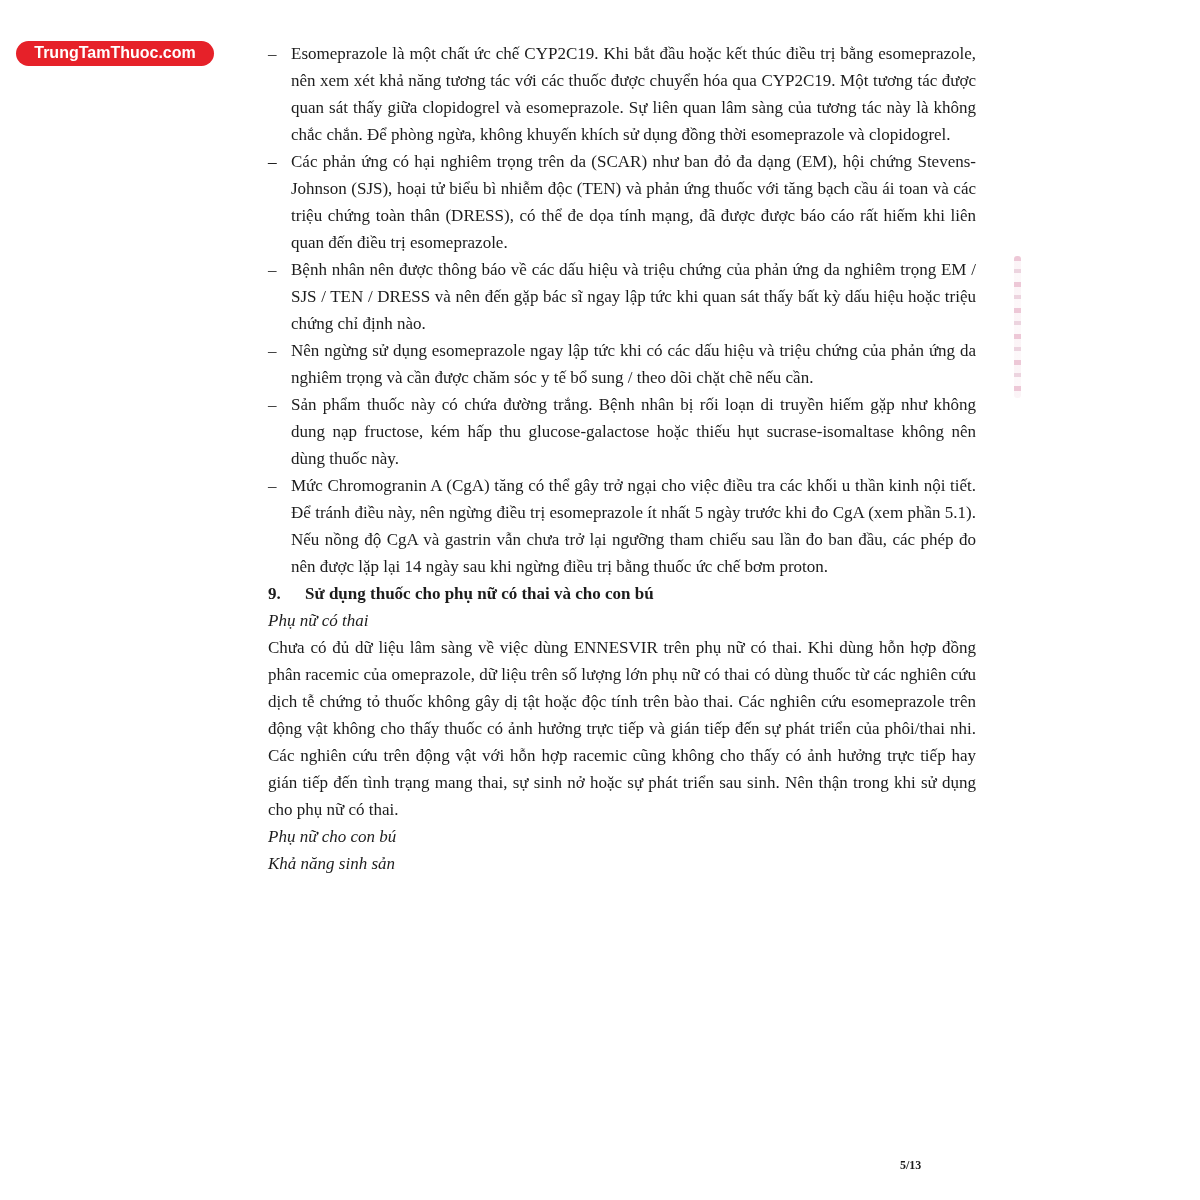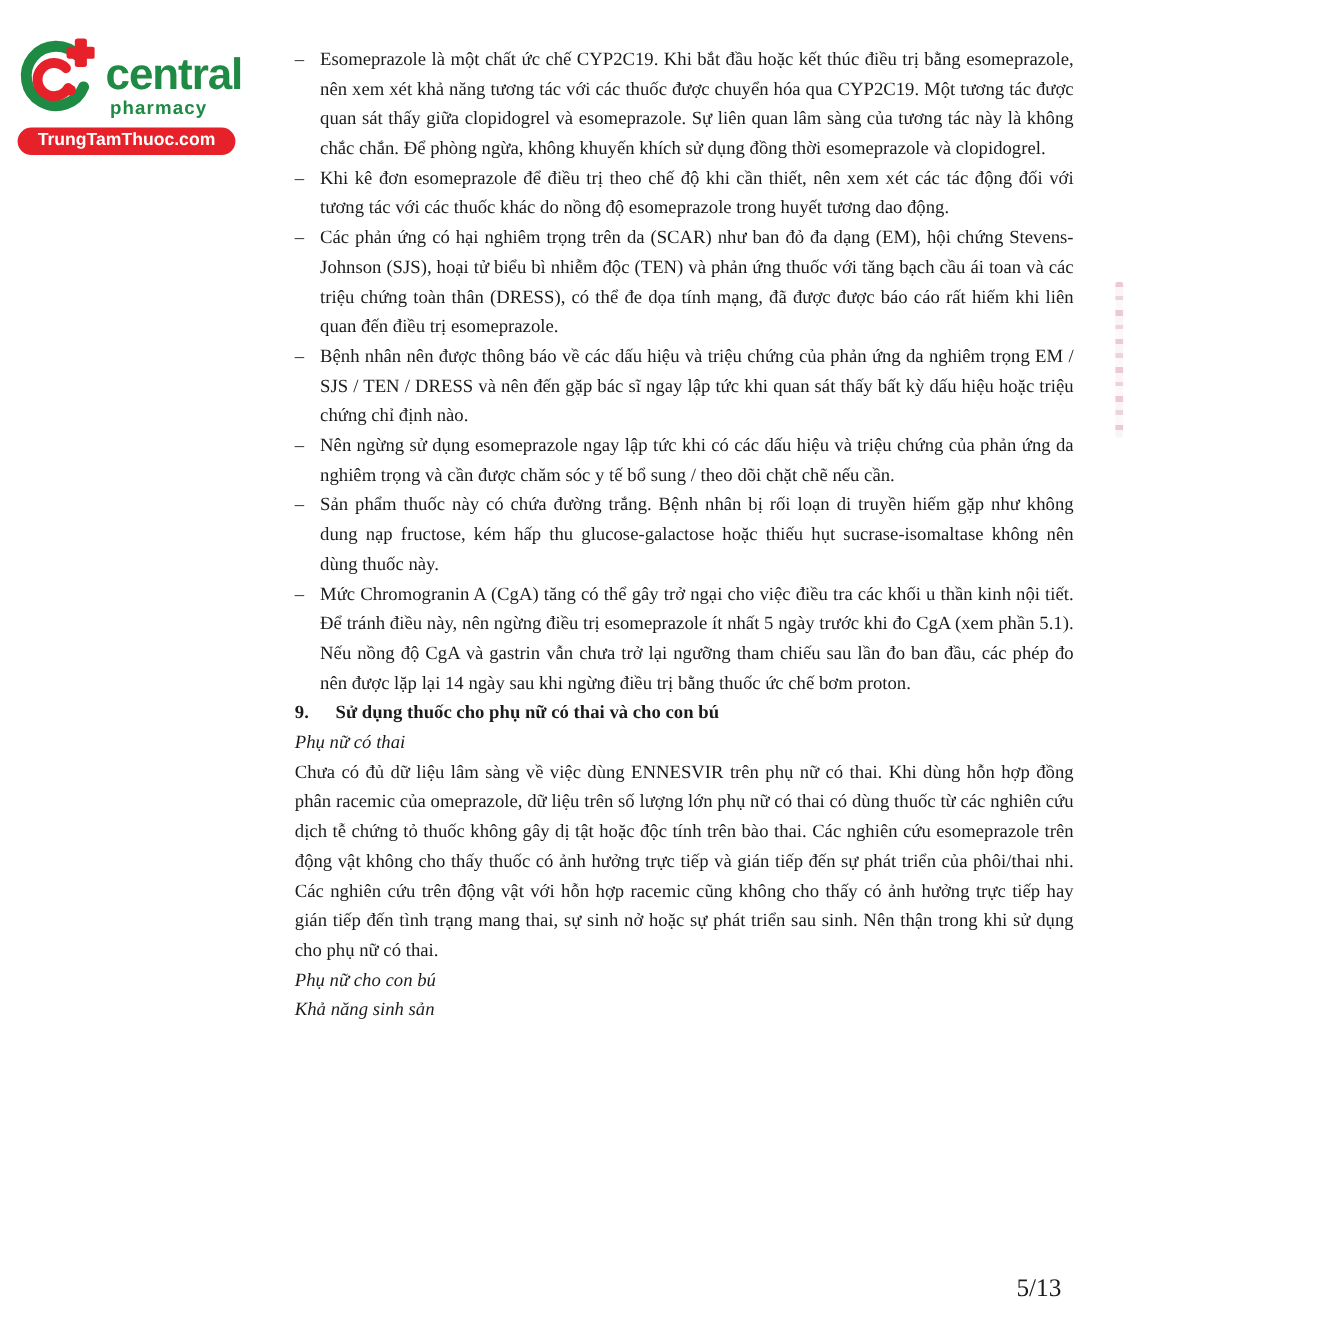--- a/index.html
+++ b/index.html
@@ -22,58 +22,44 @@
             font-size:17px;line-height:27px;text-align:justify;}
   ul.bullets{list-style:none;margin:0;padding:0;}
   li.bullet{position:relative;padding-left:23px;}
   .dash{position:absolute;left:0;top:0;}
   .section-heading{position:relative;padding-left:37px;font-weight:bold;text-align:left;}
   .section-number{position:absolute;left:0;font-weight:bold;}
   .sub-label{font-style:italic;text-align:left;}
   .para{margin:0;}
 
   
-  .pagenum{position:absolute;left:924px;top:1158px;font-size:23px;}
+  .pagenum{position:absolute;left:900px;top:1158px;font-size:12px;font-weight:bold;}
   .edge-mark{position:absolute;left:1014px;top:256px;width:7px;height:142px;border-radius:3px;
              background:repeating-linear-gradient(180deg,
                rgba(196,73,122,0.30) 0 5px, rgba(196,73,122,0.06) 5px 13px,
                rgba(170,60,110,0.22) 13px 17px, rgba(196,73,122,0.04) 17px 26px);
              filter:blur(0.6px);}
 </style>
 </head>
 <body>
 
 <div class="page">
 
   <div class="logo">
-    <div class="logo-row">
-      <svg class="logo-mark" viewBox="0 0 70 74" xmlns="http://www.w3.org/2000/svg">
-        <path d="M 55 17 A 27 27 0 1 0 60 45" fill="none" stroke="#1f8a44" stroke-width="10" stroke-linecap="round"></path>
-        <path d="M 44 28 A 15 15 0 1 0 46 46" fill="none" stroke="#e62129" stroke-width="9" stroke-linecap="round"></path>
-        <circle cx="48" cy="48" r="5" fill="#e62129"></circle>
-        <rect x="52" y="1" width="11" height="26" rx="2.5" fill="#e62129"></rect>
-        <rect x="44.5" y="8.5" width="26" height="11" rx="2.5" fill="#e62129"></rect>
-      </svg>
-      <div class="logo-text">
-        <div class="logo-brand">central</div>
-        <div class="logo-sub">pharmacy</div>
-      </div>
-    </div>
     <div class="logo-badge">TrungTamThuoc.com</div>
   </div>
 
   <div class="body-col">
     <ul class="bullets">
       <li class="bullet">
         <span class="dash">–</span>
         <span>Esomeprazole là một chất ức chế CYP2C19. Khi bắt đầu hoặc kết thúc điều trị bằng esomeprazole, nên xem xét khả năng tương tác với các thuốc được chuyển hóa qua CYP2C19. Một tương tác được quan sát thấy giữa clopidogrel và esomeprazole. Sự liên quan lâm sàng của tương tác này là không chắc chắn. Để phòng ngừa, không khuyến khích sử dụng đồng thời esomeprazole và clopidogrel.</span>
       </li>
       <li class="bullet">
         <span class="dash">–</span>
-        <span>Khi kê đơn esomeprazole để điều trị theo chế độ khi cần thiết, nên xem xét các tác động đối với tương tác với các thuốc khác do nồng độ esomeprazole trong huyết tương dao động.</span>
       </li>
       <li class="bullet">
         <span class="dash">–</span>
         <span>Các phản ứng có hại nghiêm trọng trên da (SCAR) như ban đỏ đa dạng (EM), hội chứng Stevens-Johnson (SJS), hoại tử biểu bì nhiễm độc (TEN) và phản ứng thuốc với tăng bạch cầu ái toan và các triệu chứng toàn thân (DRESS), có thể đe dọa tính mạng, đã được được báo cáo rất hiếm khi liên quan đến điều trị esomeprazole.</span>
       </li>
       <li class="bullet">
         <span class="dash">–</span>
         <span>Bệnh nhân nên được thông báo về các dấu hiệu và triệu chứng của phản ứng da nghiêm trọng EM / SJS / TEN / DRESS và nên đến gặp bác sĩ ngay lập tức khi quan sát thấy bất kỳ dấu hiệu hoặc triệu chứng chỉ định nào.</span>
       </li>
       <li class="bullet">

